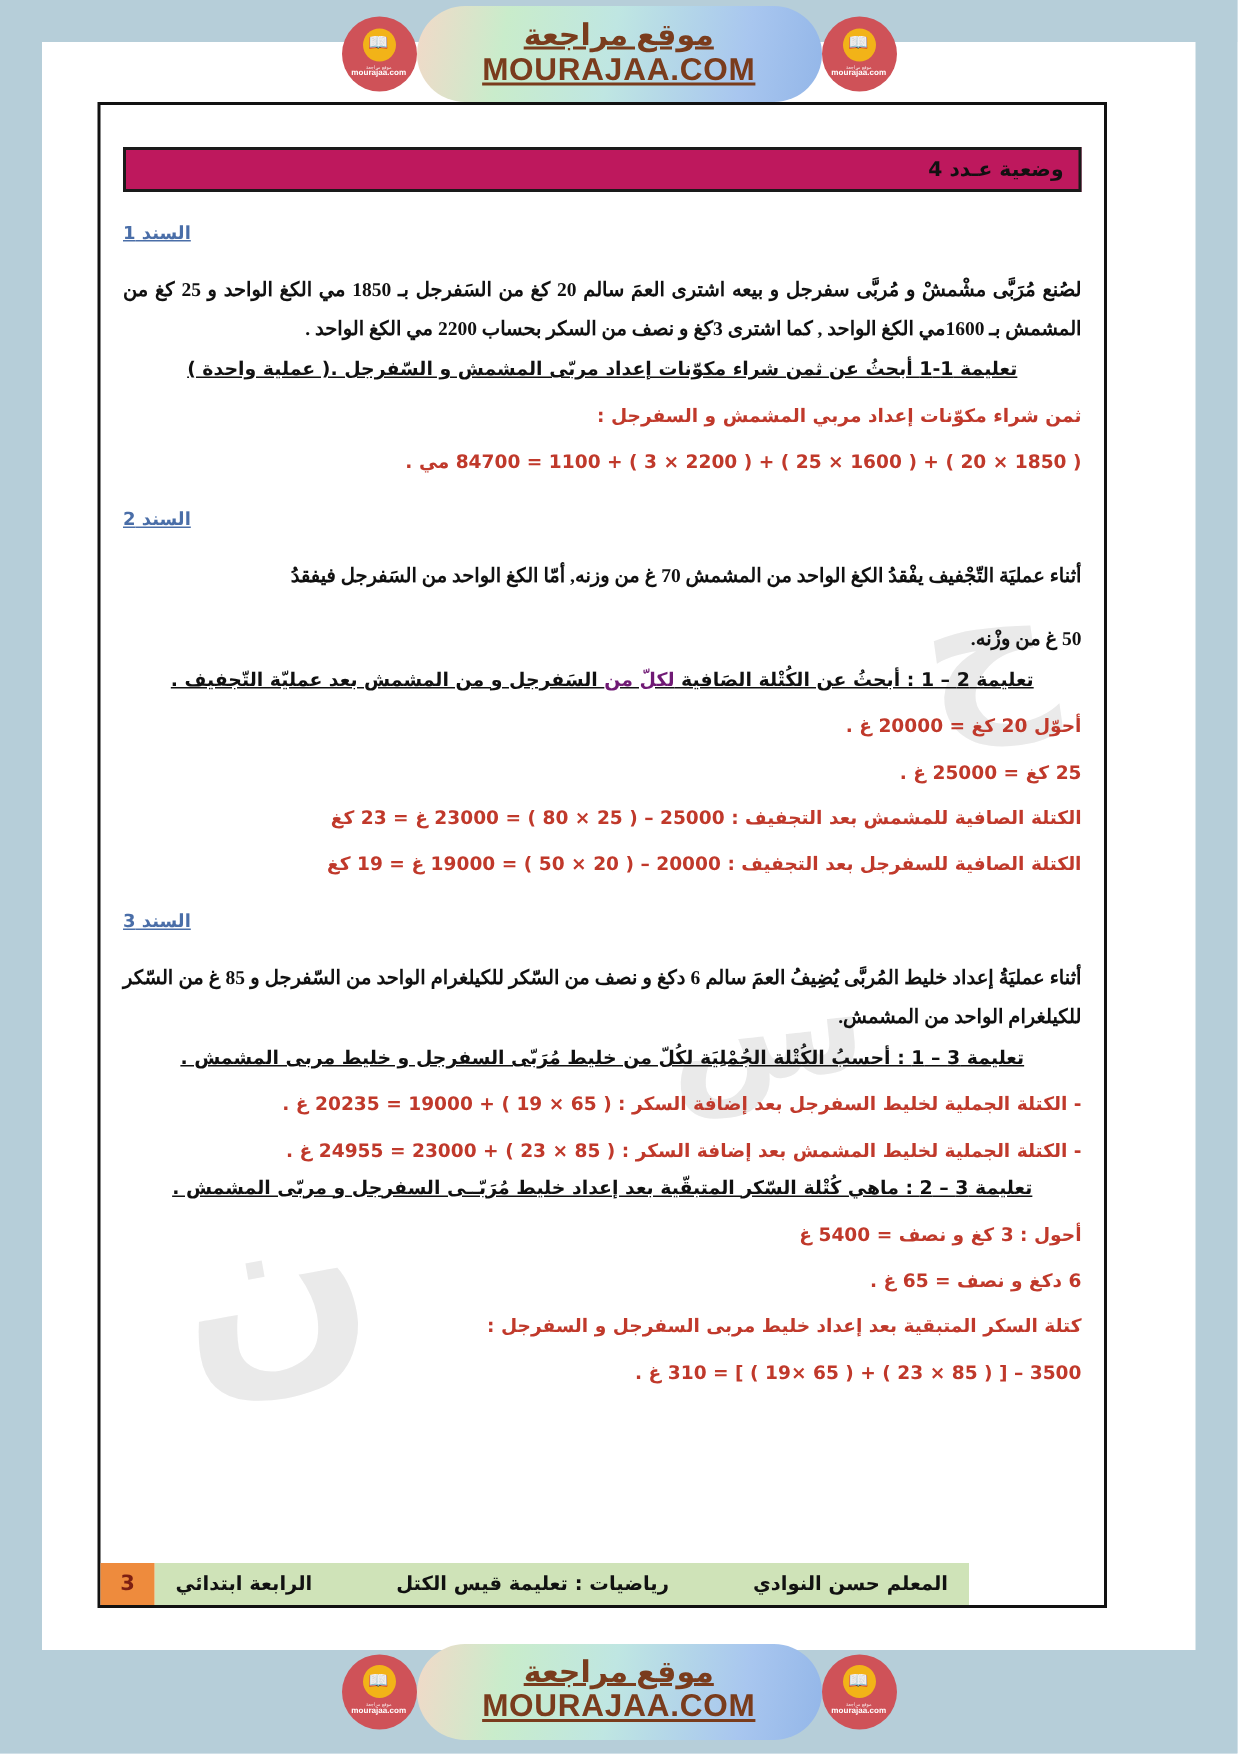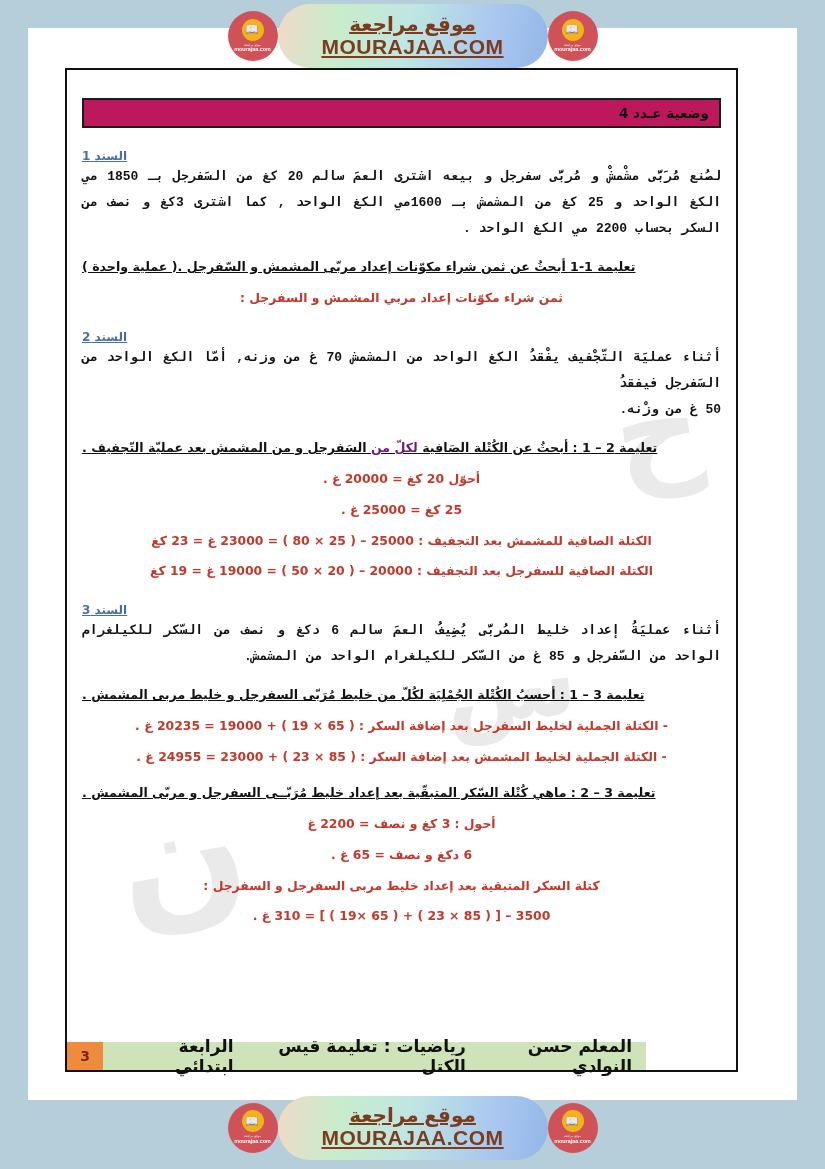--- a/index.html
+++ b/index.html
@@ -101,36 +101,36 @@
 
   
   .sanad{
     margin:18px 0 0 0;text-align:left;
   }
   .sanad .lbl{
     font-size:12px;color:#4a6ea8;font-weight:bold;
     text-decoration:underline;font-family:"DejaVu Sans",sans-serif;
   }
   .para{
-    margin:0 0 0 0;text-align:justify;text-align-last:right;
+    margin:16px 0 0 0;text-align:justify;text-align-last:right;
     font-size:13px;line-height:2.0;color:#111;font-weight:bold;
-    font-family:Liberation Mono, monospace;
+    font-family:Liberation Serif, serif;
     direction:rtl;
   }
 
   .taalima{
-    margin:13px 0 0 0;text-align:left;direction:rtl;
+    margin:2px 0 0 0;text-align:center;direction:rtl;
     font-size:12.6px;font-weight:bold;color:#111;
     text-decoration:underline;line-height:1.85;
     font-family:"DejaVu Sans",sans-serif;
   }
   .taalima .muted{color:#701a75;}
 
   .ans{
-    margin:9px 0 0 0;text-align:center;direction:rtl;
+    margin:9px 0 0 0;text-align:right;direction:rtl;
     font-size:12.4px;color:#c0392b;line-height:1.75;
     font-family:"DejaVu Sans",sans-serif;
   }
   .ans.bold{font-weight:bold;}
 
   
   .footer-bar{
     position:absolute;left:0;bottom:0;width:100%;
     height:28px;display:flex;align-items:stretch;
     direction:rtl;
@@ -141,21 +141,21 @@
     font-size:14px;font-weight:bold;color:#7d1f12;
     order:3;flex:0 0 auto;
     font-family:"DejaVu Sans",sans-serif;
   }
   .footer-green{
     flex:1 1 auto;background:#cfe3b8;
     display:flex;align-items:center;justify-content:space-between;
     padding:0 14px;order:2;
   }
   .footer-green span{
-    font-size:17px;font-weight:bold;color:#111;
+    font-size:13px;font-weight:bold;color:#111;
     font-family:"DejaVu Sans",sans-serif;
   }
   .footer-white{
     width:90px;background:#fff;order:1;flex:0 0 auto;
   }
 </style>
 </head>
 <body>
 
 <div class="banner top">
@@ -194,20 +194,21 @@
     </div>
 
     <div class="sanad">
       <span class="lbl">السند 1</span>
     </div>
     <div class="para">لصُنع مُرَبَّى مشْمشْ و مُربَّى سفرجل و بيعه اشترى العمَ سالم 20 كغ من السَفرجل بـ 1850 مي الكغ الواحد و 25 كغ من المشمش بـ 1600مي الكغ الواحد , كما اشترى 3كغ و نصف  من السكر بحساب 2200 مي الكغ الواحد .</div>
 
     <div class="taalima">تعليمة 1-1 أبحثُ عن  ثمن شراء مكوّنات إعداد مربّى  المشمش و السّفرجل .( عملية واحدة )</div>
 
     <div class="ans bold">ثمن شراء مكوّنات إعداد مربي المشمش و السفرجل :</div>
+    <div class="ans bold">( 1850 × 20 ) + ( 1600 × 25 ) + ( 2200 × 3 ) + 1100 = 84700 مي .</div>
 
     <div class="sanad">
       <span class="lbl">السند 2</span>
     </div>
     <div class="para">أثناء عمليَة  التّجْفيف  يفْقدُ الكغ الواحد من المشمش 70 غ من وزنه, أمّا الكغ الواحد من السَفرجل فيفقدُ</div>
     <div class="para">50 غ من وزْنه.</div>
 
     <div class="taalima">
       <span>تعليمة 2 – 1  :  أبحثُ عن الكُتْلة الصَافية </span><span class="muted">لكلّ من</span><span> السَفرجل و من المشمش بعد عمليّة التّجفيف .</span>
     </div>
@@ -222,21 +223,21 @@
     </div>
     <div class="para">أثناء عمليَةُ إعداد خليط المُربَّى يُضِيفُ العمَ سالم 6 دكغ و نصف من السّكر  للكيلغرام الواحد من السّفرجل و 85 غ من السّكر للكيلغرام الواحد من المشمش.</div>
 
     <div class="taalima">تعليمة 3 – 1  : أحسبُ الكُتْلة الجُمْلِيَة لكُلّ من خليط مُرَبّى السفرجل و خليط مربى المشمش .</div>
 
     <div class="ans bold">- الكتلة الجملية لخليط السفرجل بعد إضافة السكر : ( 65 × 19 ) + 19000 =  20235  غ .</div>
     <div class="ans bold">- الكتلة الجملية لخليط المشمش بعد إضافة السكر : ( 85 × 23 ) + 23000 = 24955 غ .</div>
 
     <div class="taalima">تعليمة 3 – 2 :  ماهي كُتْلة السّكر المتبقّية بعد إعداد خليط مُرَبّــى السفرجل و مربّى المشمش .</div>
 
-    <div class="ans bold">أحول : 3 كغ و نصف = 2200 غ</div>
+    <div class="ans bold">أحول : 3 كغ و نصف = 5400 غ</div>
     <div class="ans bold">6 دكغ و نصف = 65 غ .</div>
     <div class="ans bold">كتلة السكر المتبقية بعد إعداد خليط مربى السفرجل و السفرجل :</div>
     <div class="ans bold">3500 – [ ( 85 × 23 ) + ( 65 ×19 ) ] =  310  غ .</div>
 
   </div>
 
   <div class="footer-bar">
     <div class="footer-white"></div>
     <div class="footer-green">
       <span>المعلم حسن النوادي</span>

